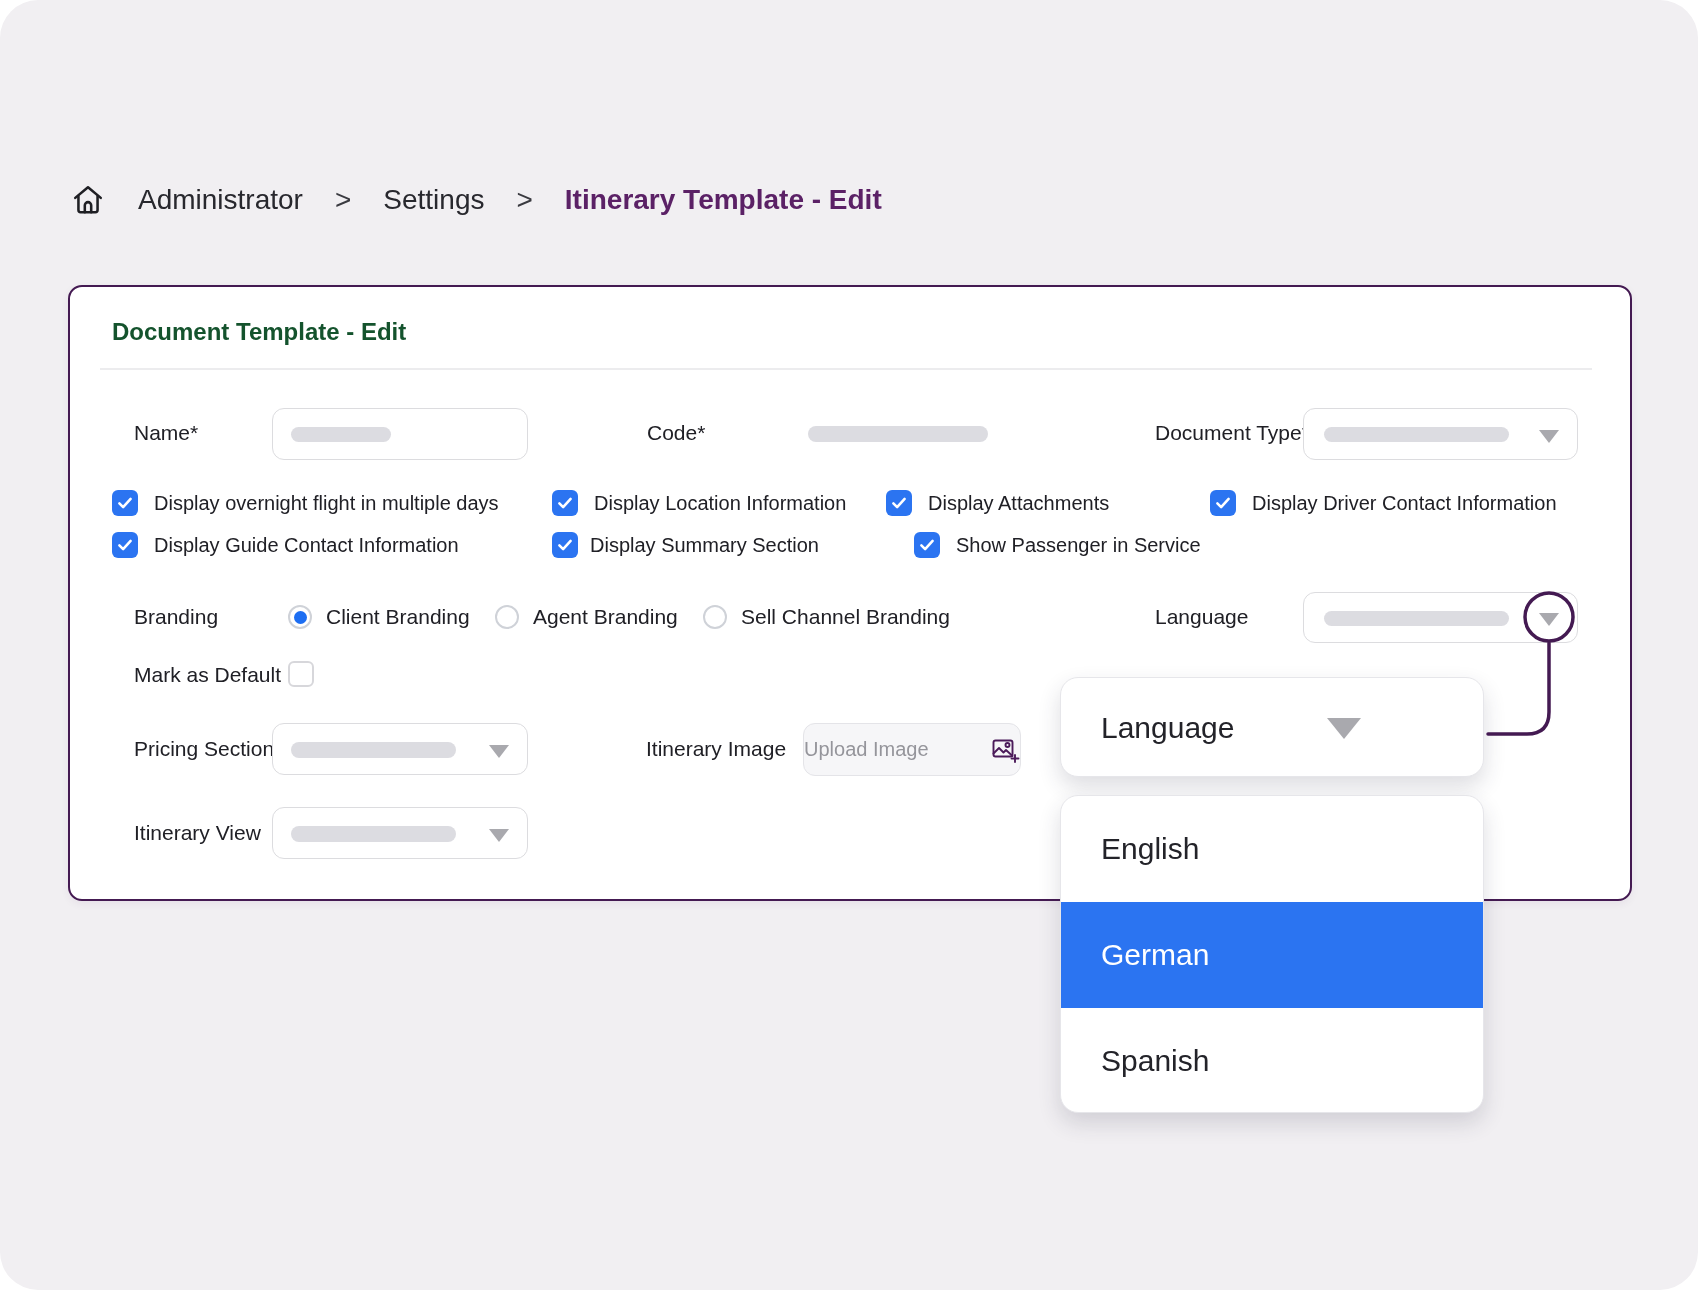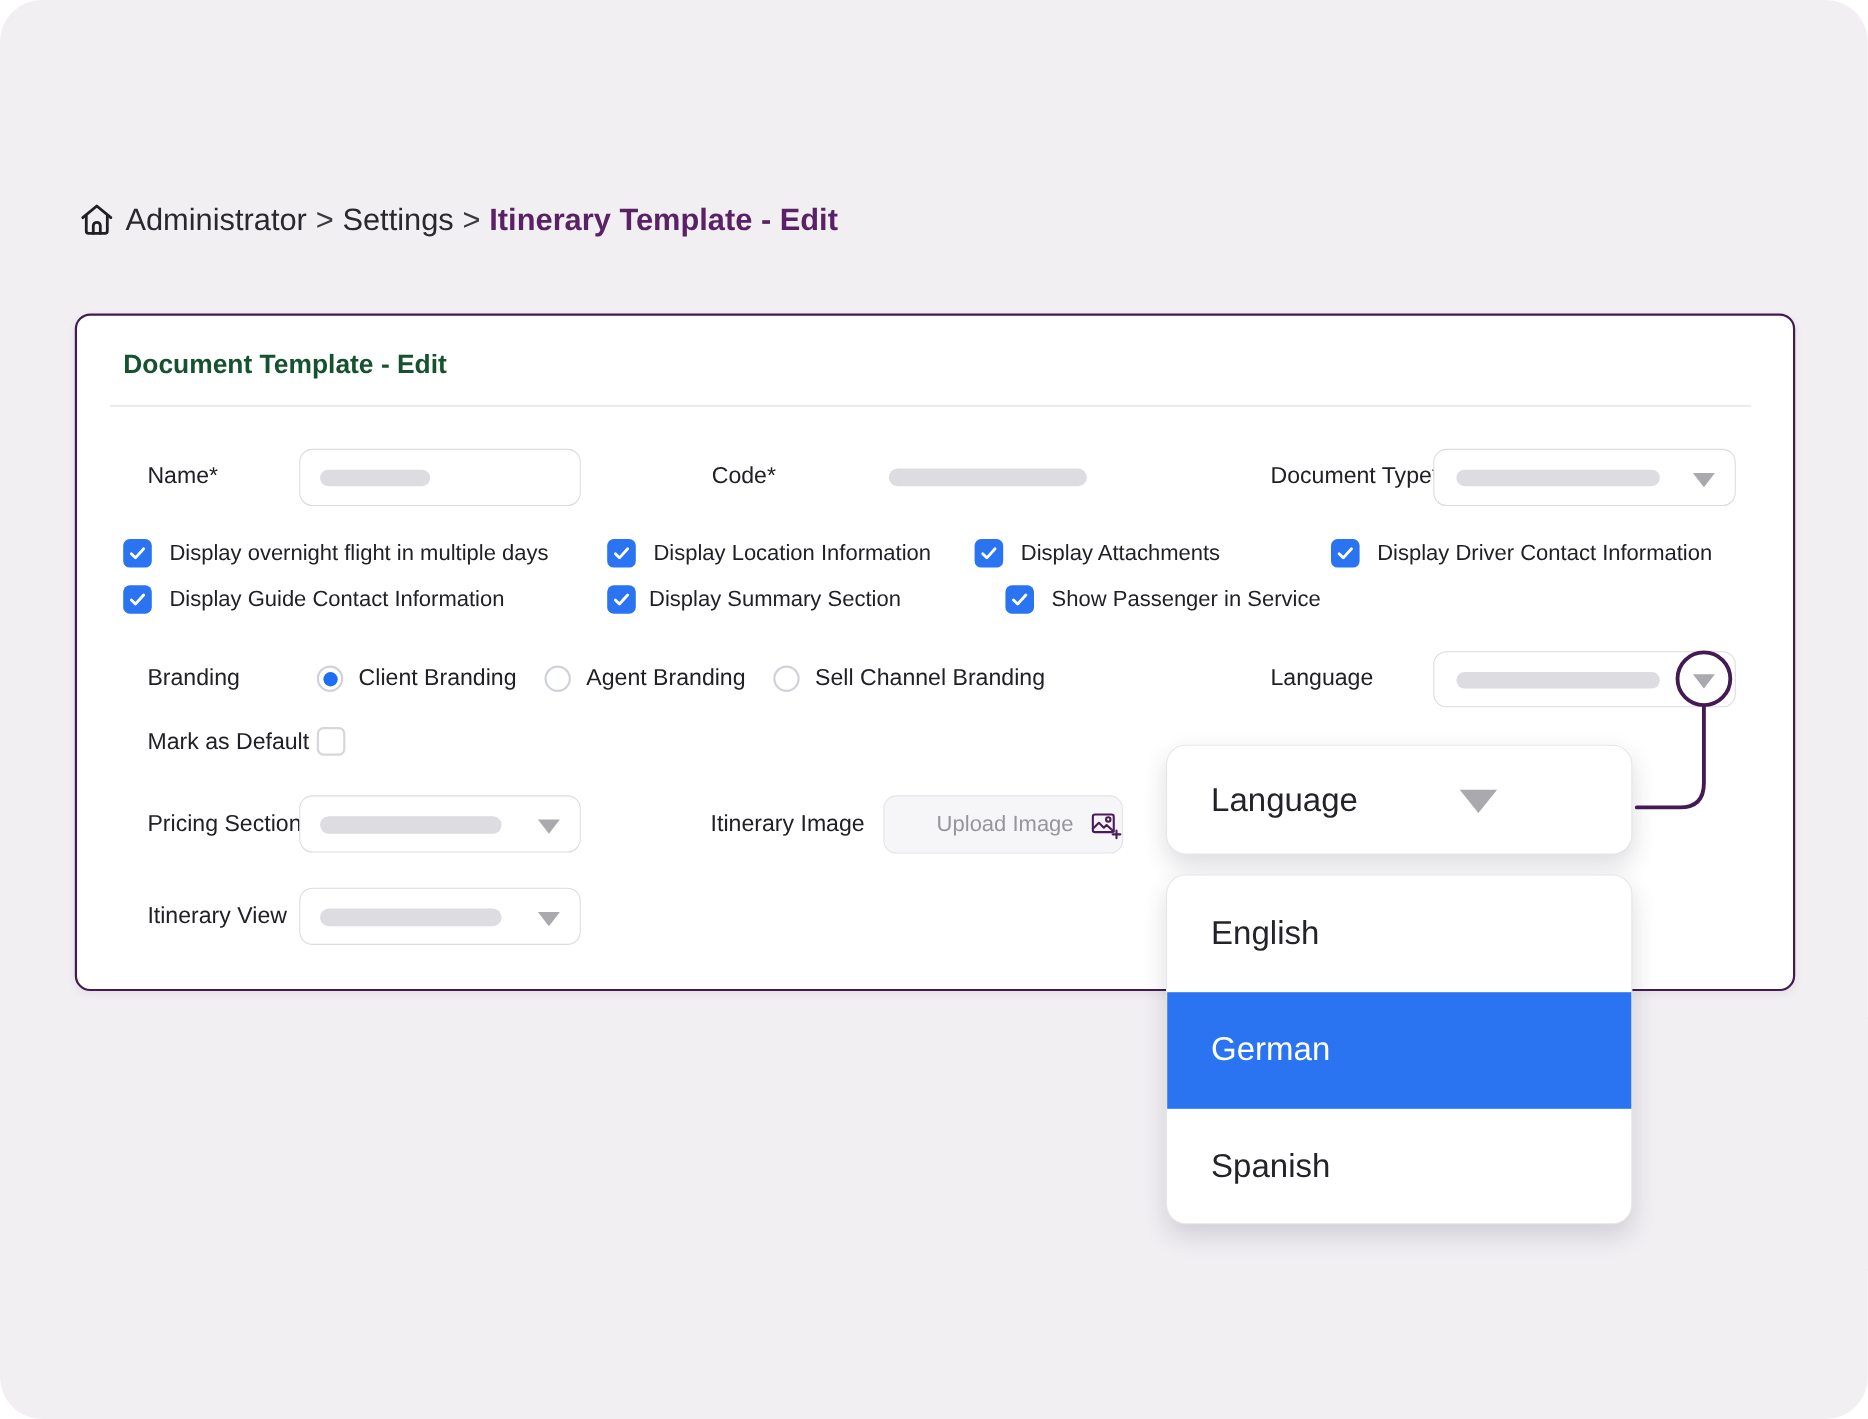--- a/index.html
+++ b/index.html
@@ -1,21 +1,21 @@
 <!DOCTYPE html>
 <html><head>
 <meta charset="utf-8">
 <style>
   * { margin:0; padding:0; box-sizing:border-box; }
   body { background:#ffffff; font-family:"Liberation Sans","DejaVu Sans",sans-serif; }
   .stage { position:relative; width:1698px; height:1290px; overflow:hidden; }
   .page { position:absolute; inset:0; background:#f1eff2; border-radius:38px; }
 
   
-  .breadcrumb { position:absolute; left:70px; top:176px; height:48px; display:flex; align-items:center; gap:8px;
+  .breadcrumb { position:absolute; left:70px; top:176px; height:48px; display:flex; align-items:center; gap:32px;
                 font-size:28px; color:#28282e; font-weight:500; }
   .breadcrumb .sep { color:#3a3a40; }
   .breadcrumb .current { color:#5b2166; font-weight:700; }
   .home-ic { width:36px; height:36px; display:flex; align-items:center; justify-content:center; }
 
   
   .card { position:absolute; left:68px; top:285px; width:1564px; height:616px; background:#fff;
           border:2px solid #441a52; border-radius:14px; box-shadow:0 3px 8px rgba(60,20,90,.06); }
   .card-title { position:absolute; left:112px; top:318px; font-size:24px; font-weight:700; color:#14532d; }
   .divider { position:absolute; left:100px; top:368px; width:1492px; height:2px; background:#ececee; }
@@ -36,21 +36,21 @@
   
   .radio-item { position:absolute; display:flex; align-items:center; gap:14px; height:26px; }
   .radio { width:24px; height:24px; border-radius:50%; border:2px solid #cfd2d8; background:#fff;
            display:flex; align-items:center; justify-content:center; flex:0 0 auto; }
   .radio .dot { width:13px; height:13px; border-radius:50%; background:#1d6ef2; }
   .radio-lbl { font-size:21px; color:#202026; white-space:nowrap; }
 
   
   .upload-btn { position:absolute; left:803px; top:723px; width:218px; height:53px; background:#f6f6f8;
                 border:1.5px solid #e4e4e8; border-radius:12px; display:flex; align-items:center;
-                justify-content:flex-end; gap:14px; cursor:pointer; }
+                justify-content:space-between; gap:14px; cursor:pointer; }
   .upload-btn span.txt { font-size:20px; color:#95959b; }
 
   
   .popup-box { position:absolute; background:#fff; border:1px solid #e6e6ea; border-radius:18px;
                box-shadow:0 10px 22px rgba(45,45,70,.16); }
   .popup-head { left:1060px; top:677px; width:424px; height:100px; }
   .popup-head .txt { position:absolute; left:40px; top:0; height:100px; line-height:100px; font-size:30px; color:#232329; }
   .popup-head .bigtri { position:absolute; left:266px; top:40px; width:0; height:0;
                         border-left:17px solid transparent; border-right:17px solid transparent;
                         border-top:21px solid #a9a9ae; }

